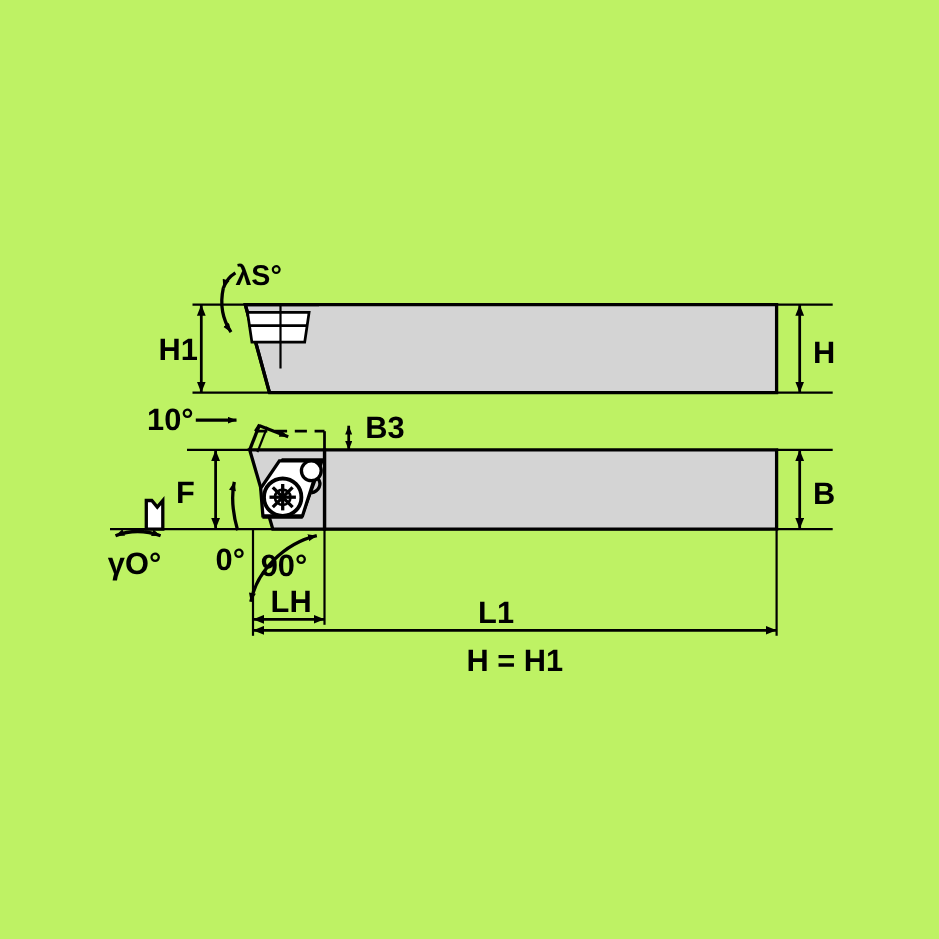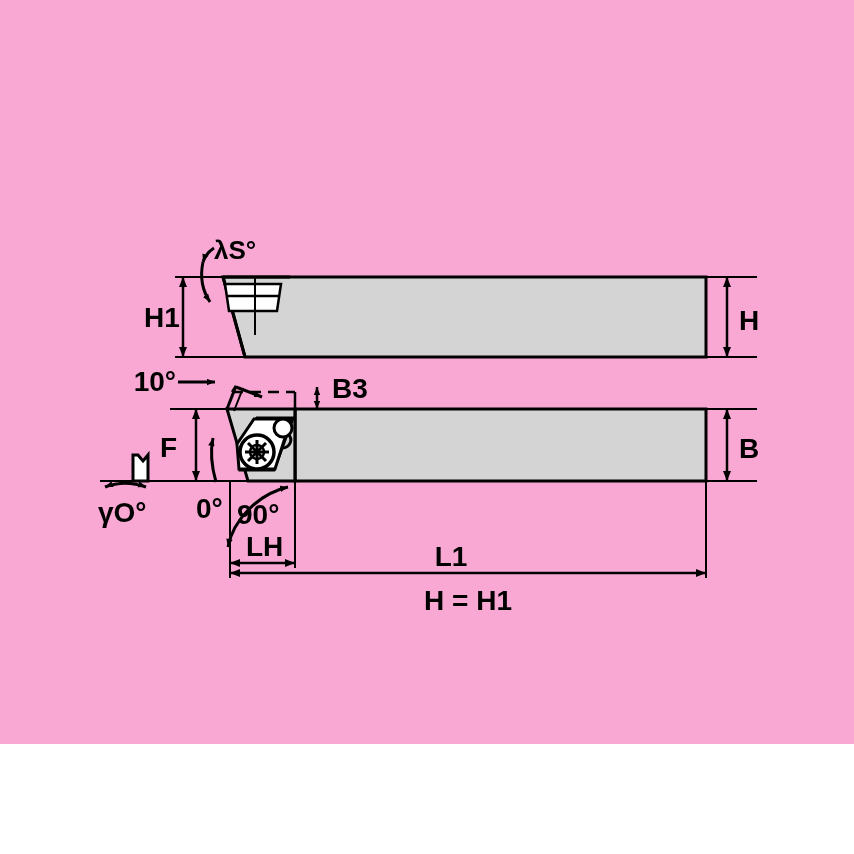--- a/index.html
+++ b/index.html
@@ -7,22 +7,22 @@
     margin: 0;
     padding: 0;
     background: #ffffff;
   }
   body {
     font-family: "Liberation Sans", sans-serif;
   }
   #stage {
     position: relative;
     width: 854px;
-    height: 744px;
-    background: #f9a8d4;
+    height: 854px;
+    background: #bef264;
     overflow: hidden;
   }
   #drawing {
     position: absolute;
     left: 0;
     top: 0;
     width: 854px;
     height: 854px;
   }
   .dimtext {

